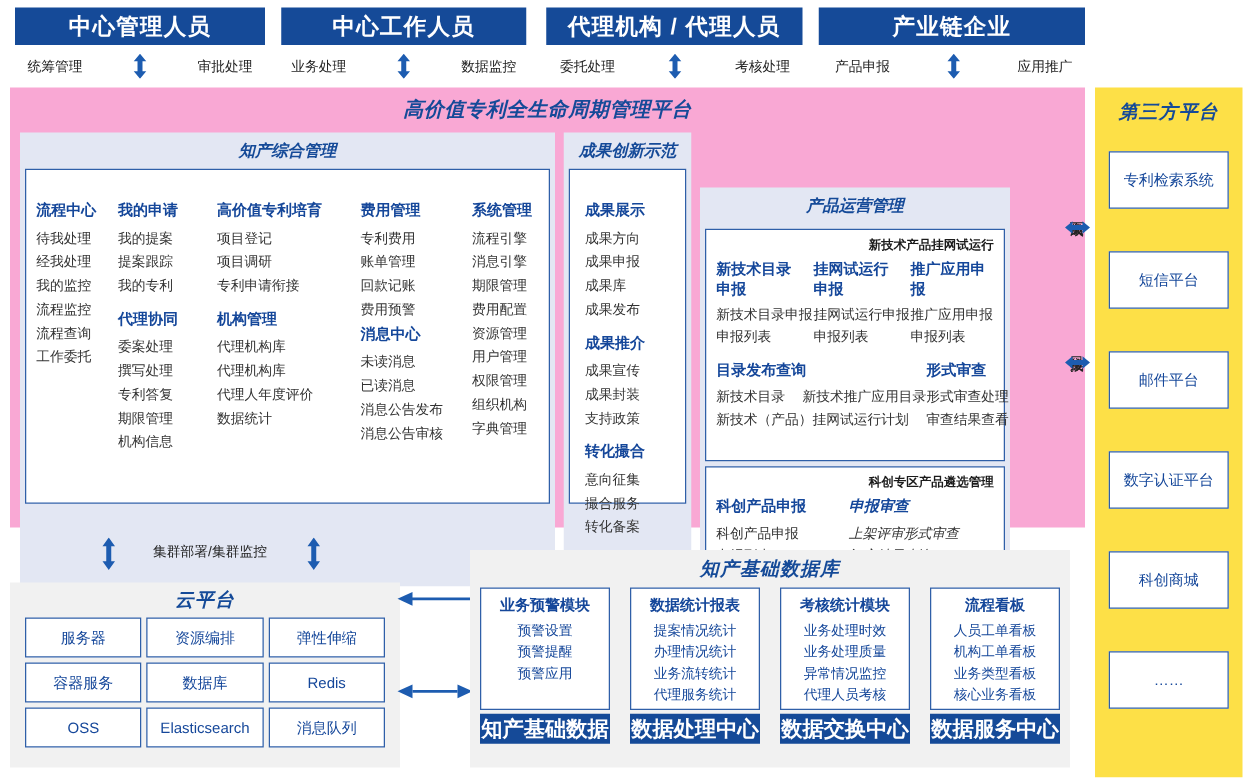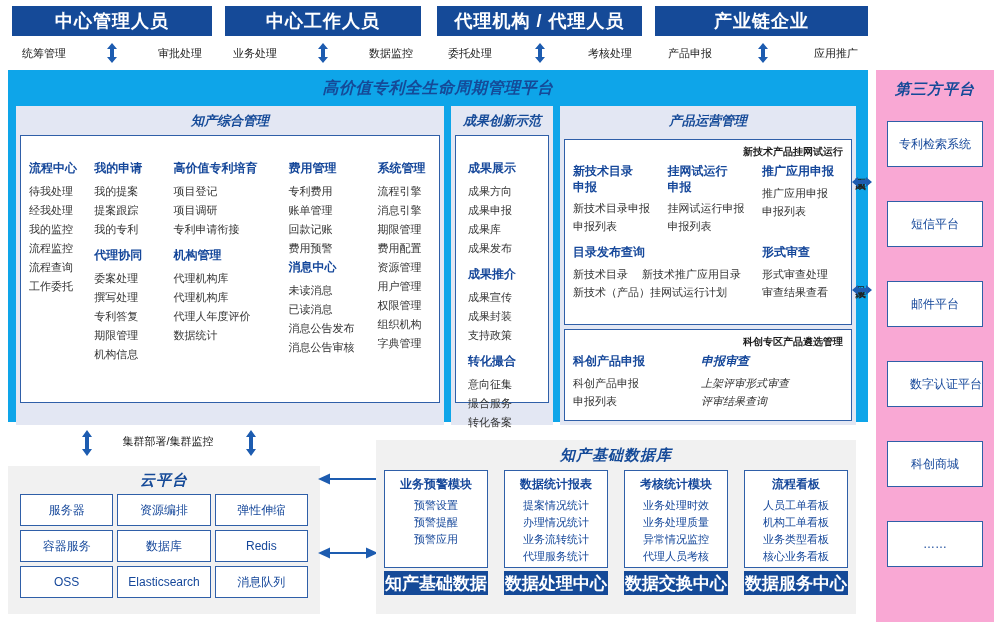--- a/index.html
+++ b/index.html
@@ -19,21 +19,21 @@
           font-size: 18px; font-weight: bold; letter-spacing: 1px; }
   .role-acts { position: absolute; top: 44px; height: 18px;
                display: flex; align-items: center; justify-content: space-between;
                font-size: 11px; color: #222; }
   .role-acts span.lbl { white-space: nowrap; }
   .updown { width: 14px; height: 20px; position: relative; flex: 0 0 14px; }
   .updown svg { display: block; }
 
   
   .platform { position: absolute; left: 8px; top: 70px; width: 860px; height: 352px;
-              background: #0ea5e9; }
+              background: #f9a8d4; }
   .platform-title { text-align: center; font-size: 16px; font-weight: bold;
                     font-style: italic; color: #154a98; padding-top: 8px; letter-spacing: .5px; }
 
   .groups { position: absolute; left: 8px; top: 36px; display: flex; gap: 7px; }
   .group { background: #e3e7f3; }
   .group-title { text-align: center; font-size: 13px; font-weight: bold; font-style: italic;
                  color: #154a98; padding: 6px 0 5px; }
   .group-body { background: #fff; border: 1px solid #2f5fa8; margin: 0 4px 5px; }
 
   .cols { display: flex; }
@@ -54,21 +54,21 @@
   .sub-col p { font-size: 11px; color: #333; line-height: 18px; white-space: nowrap; }
   .inline-row { display: flex; gap: 14px; }
 
   
   .integr { position: absolute; width: 16px; text-align: center;
             font-size: 11px; color: #222; line-height: 13px; }
   .lr-arrow { display: block; margin: 3px auto 0; }
 
   
   .third { position: absolute; left: 876px; top: 70px; width: 118px; height: 552px;
-           background: #f9a8d4; }
+           background: #fde047; }
   .third-title { text-align: center; font-size: 15px; font-weight: bold; font-style: italic;
                  color: #154a98; padding: 10px 0 0; letter-spacing: 1px; }
   .third-item { margin: 0 auto; width: 96px; height: 46px; background: #fff;
                 border: 1px solid #2f5fa8; display: flex; align-items: center;
                 justify-content: center; font-size: 12px; color: #15479a; }
 
   
   .cloudwrap { position: absolute; left: 8px; top: 466px; width: 312px; height: 148px;
                background: #f1f1f1; }
   .cloud-title { text-align: center; font-size: 15px; font-weight: bold; font-style: italic;
@@ -269,21 +269,21 @@
             <h4 class="spaced">转化撮合</h4>
             <ul>
               <li>意向征集</li>
               <li>撮合服务</li>
               <li>转化备案</li>
             </ul>
           </div>
         </div>
       </div>
 
-      <div class="group" style="width:296px;">
+      <div class="group" style="width:248px;margin-top:44px;">
         <div class="group-title">产品运营管理</div>
 
         <div class="subpanel" style="height:186px;">
           <div class="subpanel-title">新技术产品挂网试运行</div>
           <div class="sub-cols">
             <div class="sub-col" style="width:98px;">
               <h5 style="white-space:pre-line;">新技术目录
 申报</h5>
               <p>新技术目录申报</p>
               <p>申报列表</p>
@@ -357,21 +357,21 @@
     <div class="third-title">第三方平台</div>
     <div class="third-item" style="margin-top:22px;">
       <span>专利检索系统</span>
     </div>
     <div class="third-item" style="margin-top:34px;">
       <span>短信平台</span>
     </div>
     <div class="third-item" style="margin-top:34px;">
       <span>邮件平台</span>
     </div>
-    <div class="third-item" style="margin-top:34px;justify-content:flex-end;">
+    <div class="third-item" style="margin-top:34px;">
       <span>数字认证平台</span>
     </div>
     <div class="third-item" style="margin-top:34px;">
       <span>科创商城</span>
     </div>
     <div class="third-item" style="margin-top:34px;">
       <span>……</span>
     </div>
   </div>
 

